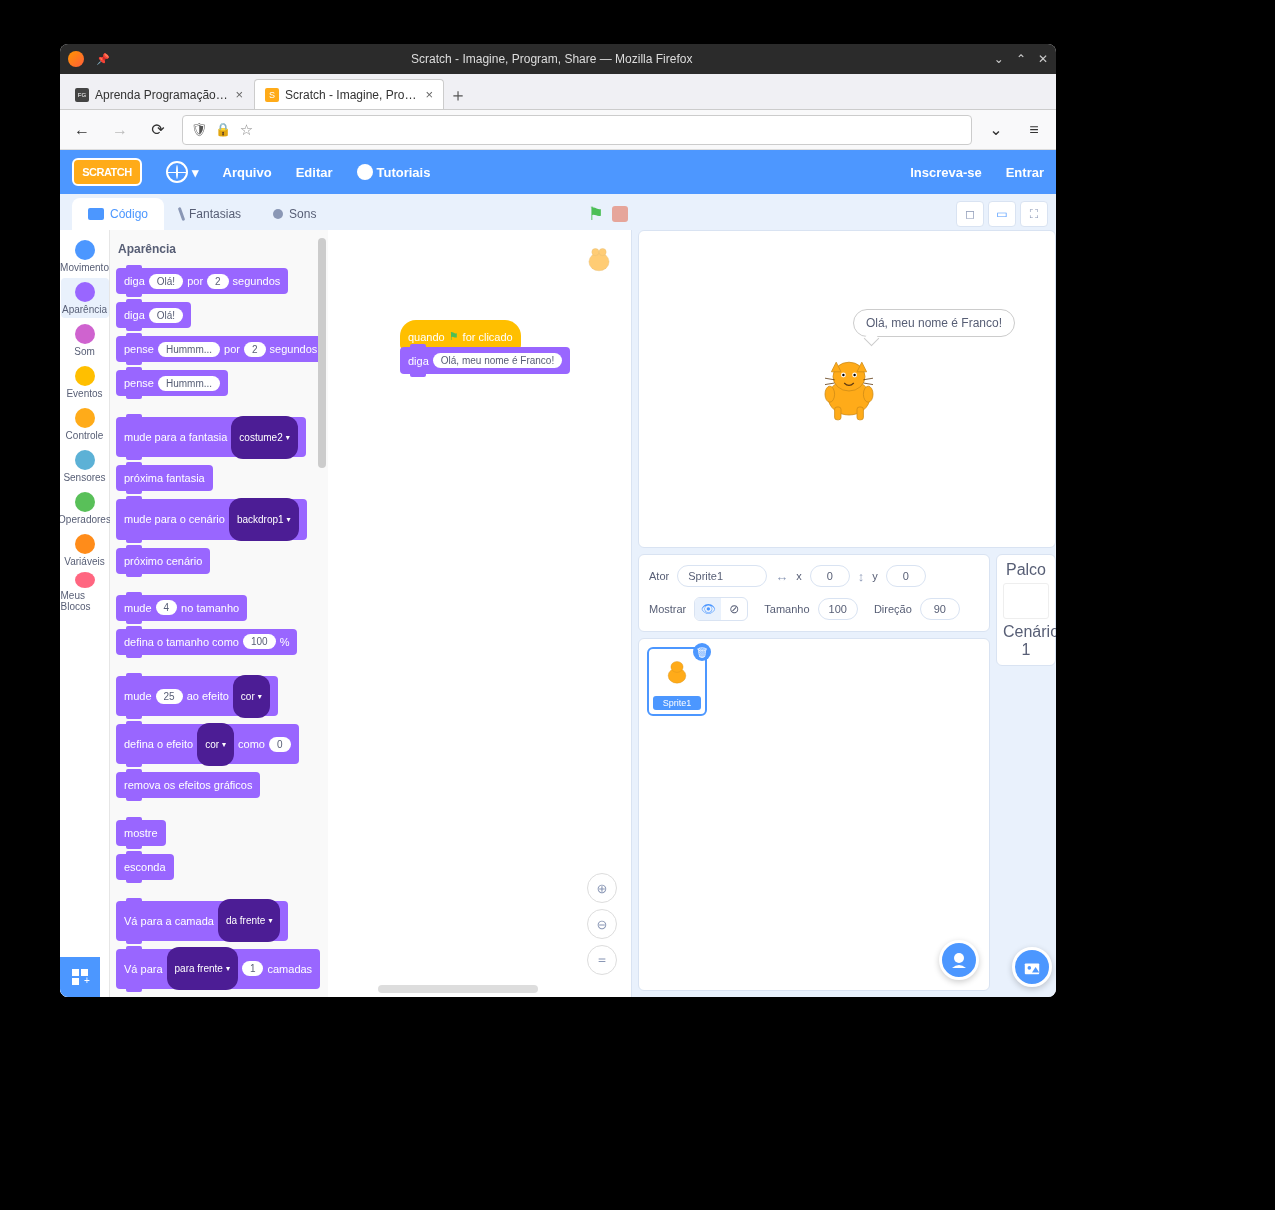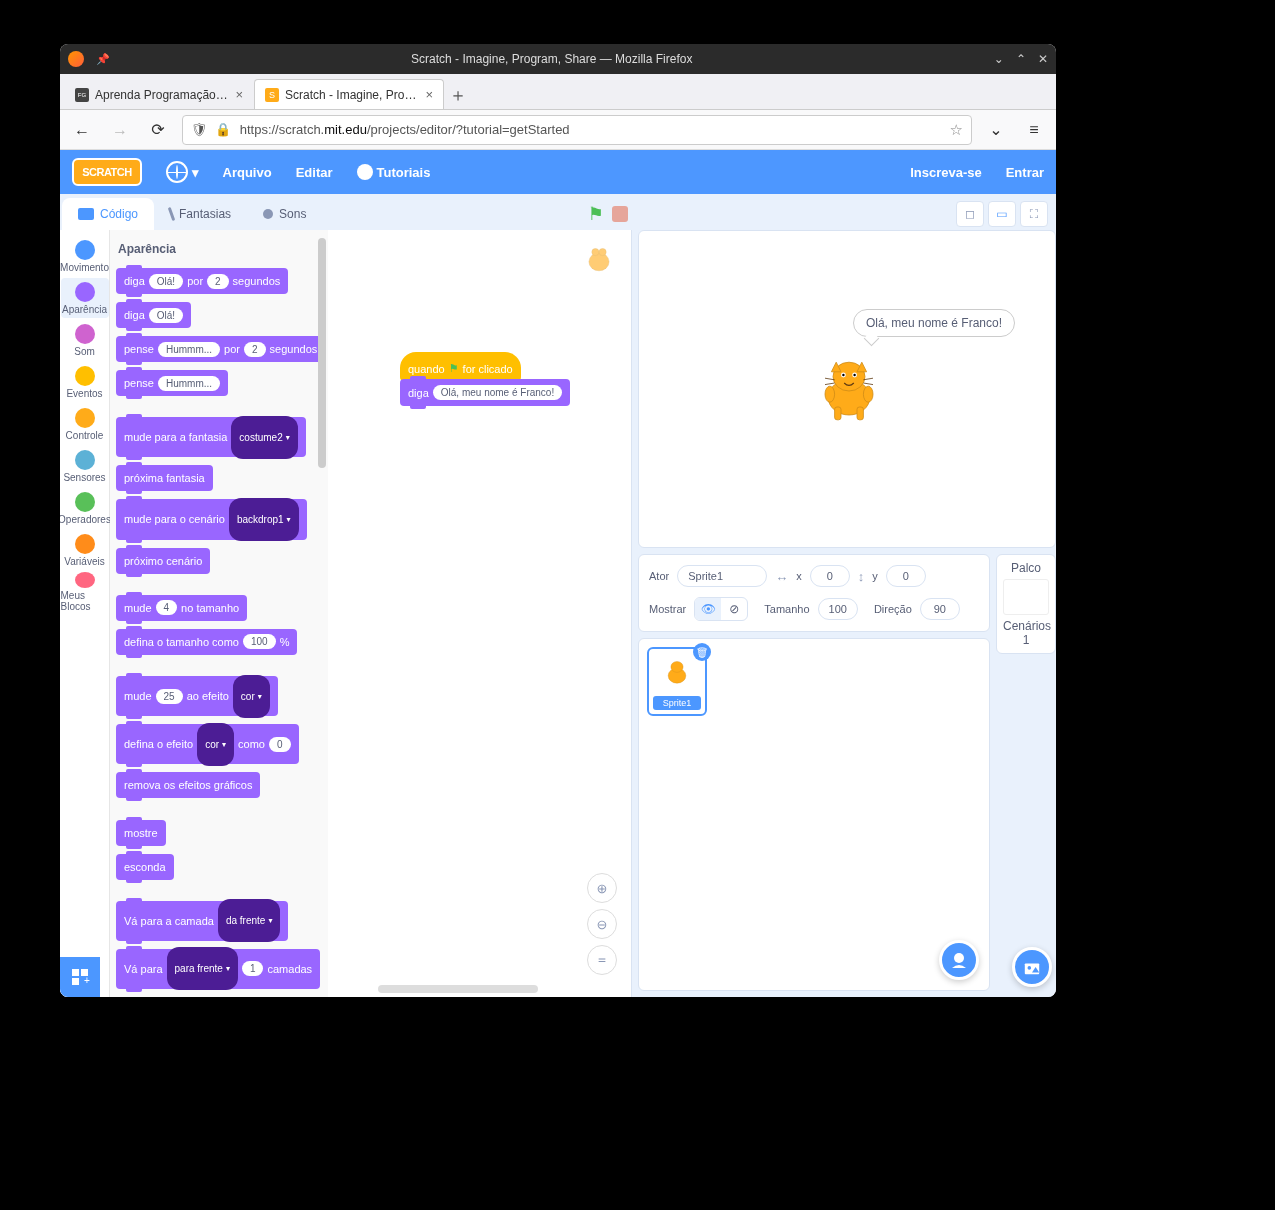--- a/index.html
+++ b/index.html
@@ -37,21 +37,21 @@
   .scratch-hdr { height:44px; background:#4d97ff; display:flex; align-items:center; padding:0 12px; gap:24px; color:#fff; font-size:13px; font-weight:bold;}
   .scratch-logo { width:70px; height:28px; background:#ffab19; border-radius:6px; display:flex; align-items:center; justify-content:center; font-size:11px; color:#fff; font-weight:900; letter-spacing:-0.5px; border: 2px solid #fff;}
   .hdr-item { display:flex; align-items:center; gap:4px; cursor:pointer;}
   .spacer { flex:1;}
   .globe { width:22px; height:22px; border:2px solid #fff; border-radius:50%; position:relative;}
   .globe::before { content:''; position:absolute; inset:2px 8px; border:1px solid #fff; border-radius:50%;}
   .globe::after { content:''; position:absolute; left:0; right:0; top:50%; border-top:1px solid #fff;}
   .bulb { width:16px; height:16px; background:#fff; border-radius:50%;}
   
   
-  .sc-tabsrow { height:36px; background:#e9f1fc; display:flex; align-items:flex-end; padding-left:2px;}
+  .sc-tabsrow { height:36px; background:#e9f1fc; display:flex; align-items:flex-end; padding-left:12px;}
   .sc-tab { height:32px; padding:0 16px; display:flex; align-items:center; gap:6px; font-size:12px; color:#575e75; border-radius:8px 8px 0 0; cursor:pointer;}
   .sc-tab.active { background:#fff; color:#4c97ff;}
   .sc-tab.active .codeicon { background:#4c97ff;}
   .codeicon { width:16px; height:12px; background:#8a97b5; border-radius:2px;}
   .brushicon { width:3px; height:14px; background:#8a97b5; transform:rotate(-20deg); border-radius:2px;}
   .sndicon { width:10px; height:10px; background:#8a97b5; border-radius:50%;}
   
   .stage-controls { margin-left:auto; display:flex; align-items:center; gap:8px; height:32px; padding-right:8px;}
   .flag { color:#4cbf56; font-size:18px;}
   .stop { width:16px; height:16px; background:#ec5858; border-radius:3px;}
@@ -76,21 +76,21 @@
   
   
   .blk { background:#9966ff; color:#fff; font-size:11px; padding:6px 8px; border-radius:4px; display:inline-flex; align-items:center; gap:4px; width:fit-content; min-height:26px; position:relative; cursor:grab;}
   .blk::before { content:''; position:absolute; left:10px; top:-3px; width:16px; height:4px; background:inherit; border-radius:2px 2px 0 0;}
   .blk::after { content:''; position:absolute; left:10px; bottom:-3px; width:16px; height:4px; background:inherit; border-radius:0 0 2px 2px;}
   .blk .oval { background:#fff; color:#575e75; border-radius:12px; padding:2px 8px; min-width:18px; text-align:center; font-size:10px;}
   .blk .ovald { background:#4c1d95; color:#fff; border-radius:12px; padding:16px 8px; font-size:10px; display:flex; align-items:center; gap:3px;}
   .blk .ovald::after { content:'▾'; font-size:8px;}
   .blk.hat { border-radius:16px 16px 4px 4px; padding-top:10px;}
   .blk.hat::before { display:none;}
-  .blk.yellow { background:#ffbf00;margin-top:32px;}
+  .blk.yellow { background:#ffbf00;}
   .blk.yellow .fl { color:#4cbf56; font-size:11px;}
   
   
   .workspace { flex:1; background:#fff; position:relative; border-right: 1px solid #d9e3f2;}
   .ws-cat { position:absolute; right:14px; top:12px; width:36px; height:36px; opacity:0.6;}
   .ws-cat svg { width:100%; height:100%;}
   .stack { position:absolute; left:72px; top:90px;}
   .ws-scroll-h { position:absolute; left:50px; bottom:4px; width:160px; height:8px; background:#ddd; border-radius:4px;}
   .ws-ctrl { position:absolute; right:14px; width:30px; height:30px; border:1px solid #ddd; border-radius:50%; background:#fff; display:flex; align-items:center; justify-content:center; color:#8a97b5; font-size:13px; cursor:pointer;}
   
@@ -111,21 +111,21 @@
   .eyegrp .eb.on { background:#e9f1fc; color:#4c97ff;}
   
   .sprite-list { flex:1; background:#fff; border-radius:6px; border:1px solid #d9e3f2; padding:8px; position:relative; display:flex; align-items:flex-start;}
   .sprite-thumb { width:60px; border:2px solid #4c97ff; border-radius:6px; display:flex; flex-direction:column; align-items:center; padding:4px; gap:3px; position:relative;}
   .sprite-thumb .timg { width:40px; height:40px; background:#fff; border-radius:4px; display:flex; align-items:center; justify-content:center;}
   .sprite-thumb .tname { background:#4c97ff; color:#fff; font-size:9px; padding:2px 6px; border-radius:3px; width:100%; text-align:center;}
   .sprite-thumb .del { position:absolute; right:-6px; top:-6px; width:18px; height:18px; background:#4c97ff; border-radius:50%; color:#fff; font-size:10px; display:flex; align-items:center; justify-content:center;}
   .fab { position:absolute; right:10px; bottom:10px; width:40px; height:40px; background:#4c97ff; color:#fff; border:3px solid #fff; border-radius:50%; display:flex; align-items:center; justify-content:center; font-size:18px; box-shadow:0 2px 6px rgba(0,0,0,0.2); cursor:pointer;}
   
   .stagecol { width:60px; display:flex; flex-direction:column; gap:6px;}
-  .stagebox { background:#fff; border:1px solid #d9e3f2; border-radius:6px; padding:6px; text-align:center; font-size:12px; color:#575e75;}
+  .stagebox { background:#fff; border:1px solid #d9e3f2; border-radius:6px; padding:6px; text-align:center; font-size:16px; color:#575e75;}
   .stagebox .sthumb { width:100%; height:36px; border:1px solid #eee; border-radius:3px; margin:4px 0; background:#fff;}
   
   .rightcol-inner { flex:1; display:flex; gap:6px;}
   .leftsprite { flex:1; display:flex; flex-direction:column; gap:6px;border-radius:28px;}
   
   
   .ext-btn { position:absolute; left:0; bottom:0; width:40px; height:40px; background:#4c97ff; display:flex; align-items:center; justify-content:center; color:#fff; font-size:18px; cursor:pointer;}
   
   
   .catsvg { fill:#ffab19; stroke:#cf8b17; stroke-width:1;}
@@ -160,23 +160,20 @@
     <div class="newtab-btn">＋</div>
   </div>
 
   <div class="toolbar">
     <div class="tbtn">←</div>
     <div class="tbtn disabled">→</div>
     <div class="tbtn">⟳</div>
     <div class="urlbar">
       <span>🛡</span>
       <span>🔒</span>
-      <span class="url-text">
-        <span>https://scratch.</span><span class="domain">mit.edu</span><span>/projects/editor/?tutorial=getStarted</span>
-      </span>
       <span class="star">☆</span>
     </div>
     <div class="tbtn">⌄</div>
     <div class="tbtn">≡</div>
   </div>
 
   <div class="scratch-hdr">
     <div class="scratch-logo">SCRATCH</div>
     <div class="hdr-item">
         <div class="globe"></div>

